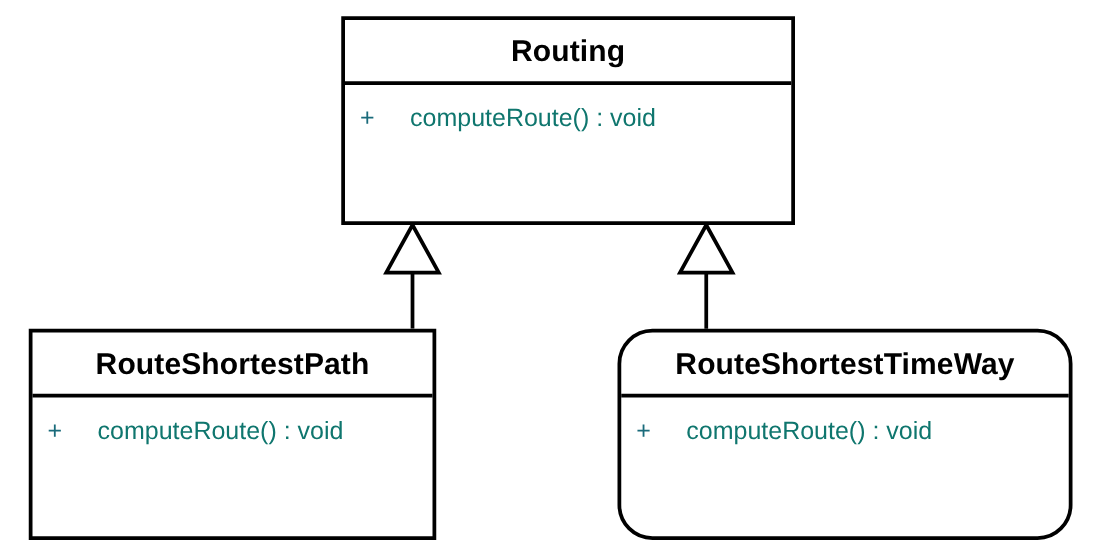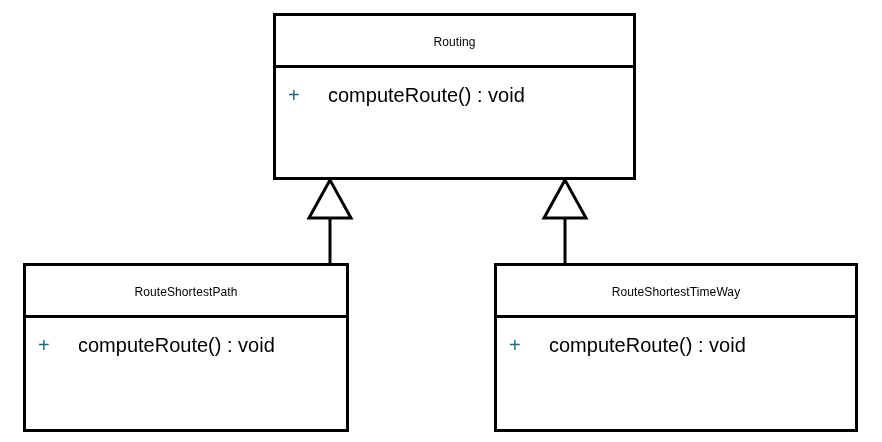--- a/index.html
+++ b/index.html
@@ -23,22 +23,22 @@
     position: absolute;
     box-sizing: border-box;
     border: 3px solid #000000;
     background: #ffffff;
   }
   .class-title {
     box-sizing: border-box;
     height: 52px;
     line-height: 52px;
     text-align: center;
-    font-weight: normal;
-    font-size: 12px;
+    font-weight: bold;
+    font-size: 24px;
     color: #000000;
     border-bottom: 3px solid #000000;
     white-space: nowrap;
     overflow: hidden;
     letter-spacing: 0.1px;
   }
   .class-members {
     box-sizing: border-box;
     padding-top: 12px;
   }
@@ -56,40 +56,41 @@
     left: 12px;
     top: 0;
     font-size: 20px;
     color: #1a6b7b;
   }
   .member-sig {
     position: absolute;
     left: 52px;
     top: 0;
     font-size: 20px;
-    color: #000000;
+    color: #0f766e;
   }
   
   #box-routing {
     left: 273px;
     top: 13px;
     width: 363px;
     height: 167px;
   }
   #box-shortest-path {
     left: 23px;
     top: 263px;
     width: 326px;
     height: 169px;
   }
   #box-shortest-time-way {
     left: 494px;
     top: 263px;
     width: 364px;
     height: 169px;
+    border-radius: 28px;
   }
   #generalizations {
     position: absolute;
     left: 0;
     top: 0;
     width: 882px;
     height: 442px;
     pointer-events: none;
   }
 </style>

